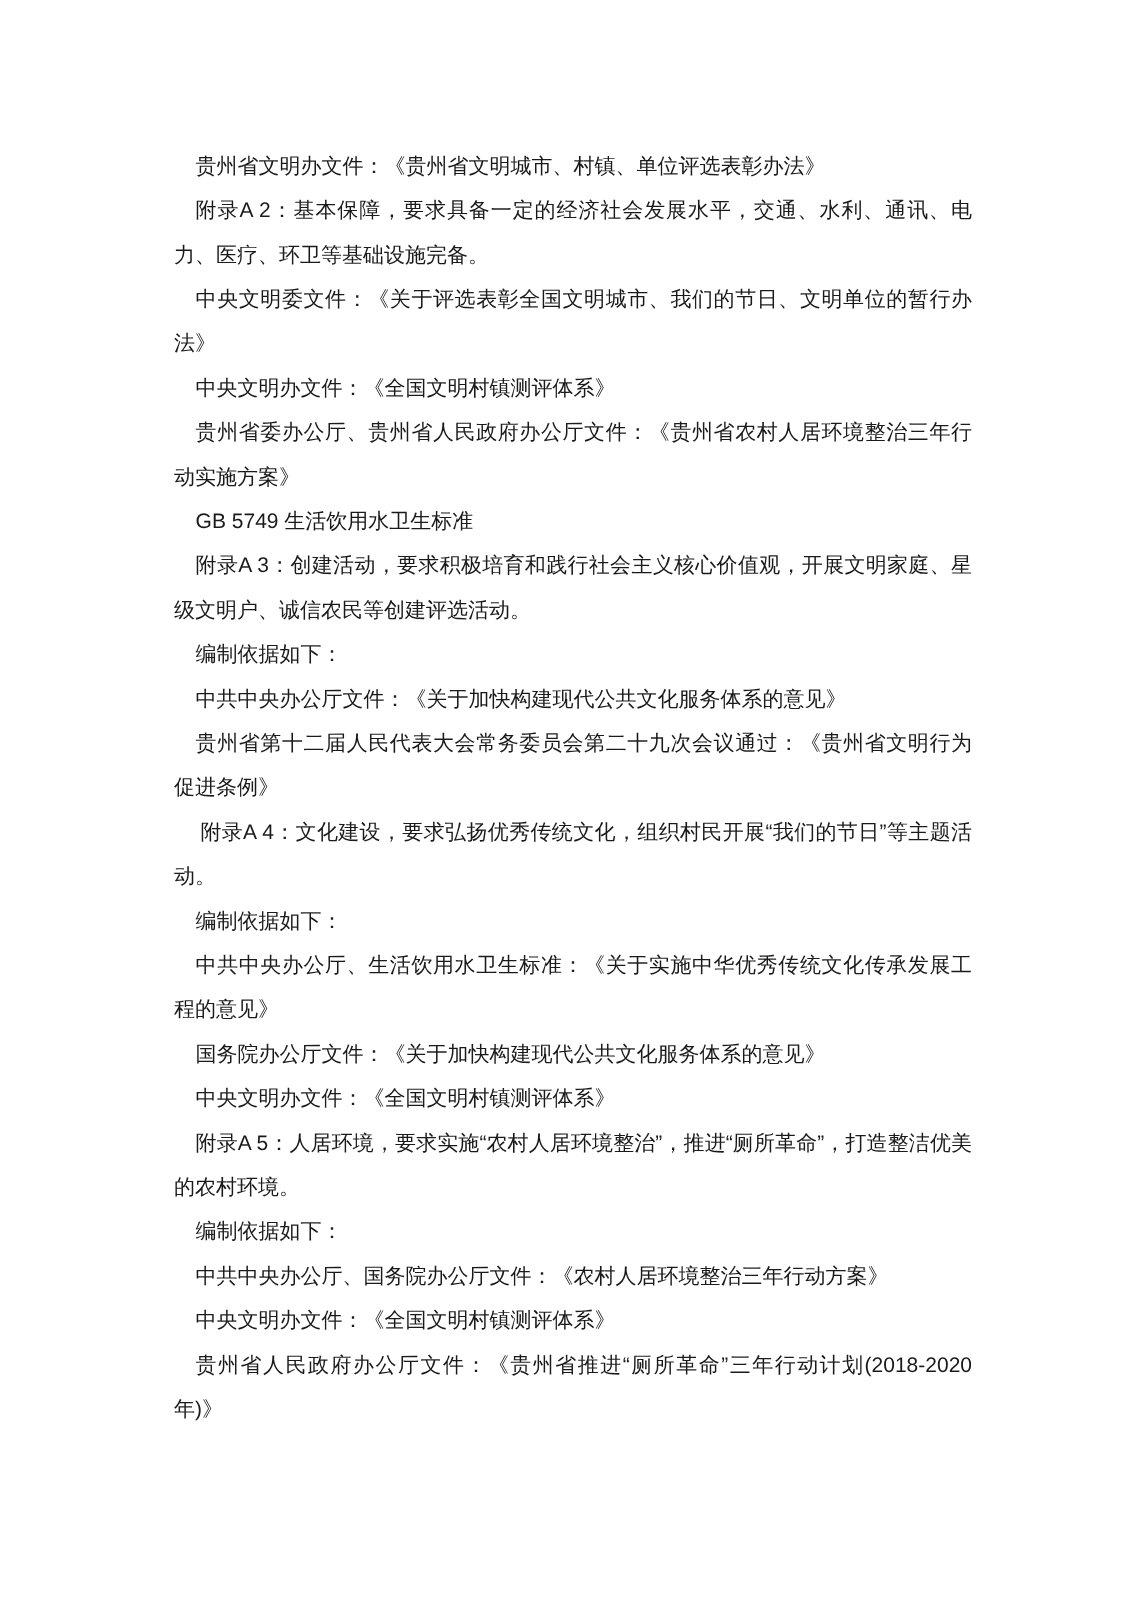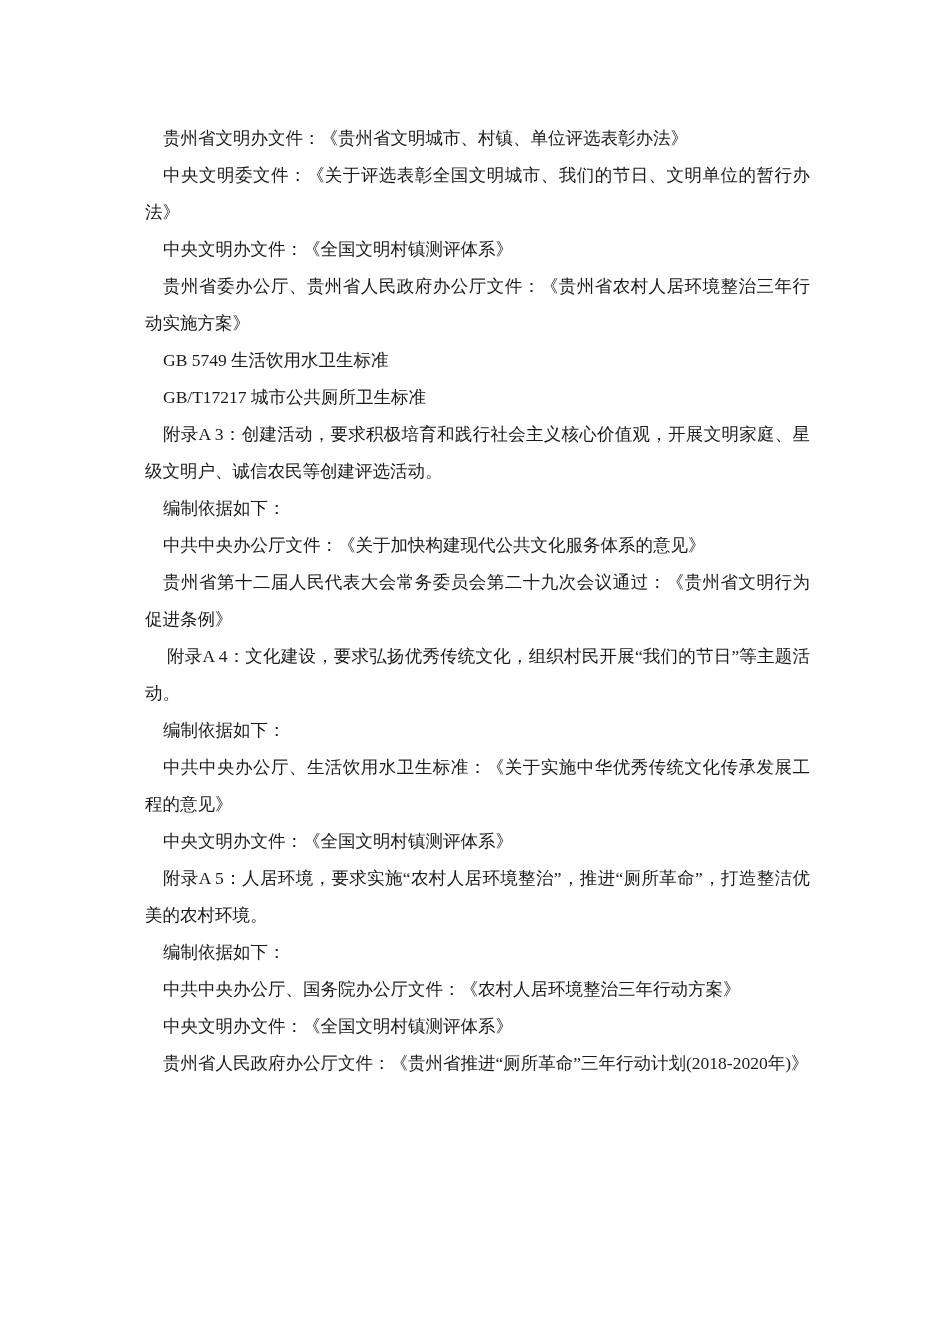--- a/index.html
+++ b/index.html
@@ -1,41 +1,42 @@
 <!DOCTYPE html>
 <html><head>
 <meta charset="utf-8">
 <style>
   html, body { margin: 0; padding: 0; background: #ffffff; }
   body { width: 950px; height: 1344px; position: relative; overflow: hidden; }
   .page {
     position: absolute; left: 145px; top: 120px; width: 665px;
-    font-family: Liberation Serif, serif;
+    font-family: Liberation Sans, sans-serif;
     font-size: 17.5px; color: #1a1a1a;
   }
   .para { margin: 0; line-height: 37px; text-align: justify; word-break: break-all; }
   .indent { text-indent: 18px; }
   .indent2 { text-indent: 22px; }
 </style>
 </head>
 <body>
 
 <div class="page">
   <p class="para indent">贵州省文明办文件：《贵州省文明城市、村镇、单位评选表彰办法》</p>
+  <p class="para indent">附录A 2：基本保障，要求具备一定的经济社会发展水平，交通、水利、通讯、电力、医疗、环卫等基础设施完备。</p>
   <p class="para indent">中央文明委文件：《关于评选表彰全国文明城市、我们的节日、文明单位的暂行办法》</p>
   <p class="para indent">中央文明办文件：《全国文明村镇测评体系》</p>
   <p class="para indent">贵州省委办公厅、贵州省人民政府办公厅文件：《贵州省农村人居环境整治三年行动实施方案》</p>
   <p class="para indent">GB 5749 生活饮用水卫生标准</p>
-  <p class="para indent">GB/T17217 城市公共厕所卫生标准</p>
   <p class="para indent">附录A 3：创建活动，要求积极培育和践行社会主义核心价值观，开展文明家庭、星级文明户、诚信农民等创建评选活动。</p>
   <p class="para indent">编制依据如下：</p>
   <p class="para indent">中共中央办公厅文件：《关于加快构建现代公共文化服务体系的意见》</p>
   <p class="para indent">贵州省第十二届人民代表大会常务委员会第二十九次会议通过：《贵州省文明行为促进条例》</p>
   <p class="para indent2">附录A 4：文化建设，要求弘扬优秀传统文化，组织村民开展“我们的节日”等主题活动。</p>
   <p class="para indent">编制依据如下：</p>
   <p class="para indent">中共中央办公厅、生活饮用水卫生标准：《关于实施中华优秀传统文化传承发展工程的意见》</p>
+  <p class="para indent">国务院办公厅文件：《关于加快构建现代公共文化服务体系的意见》</p>
   <p class="para indent">中央文明办文件：《全国文明村镇测评体系》</p>
   <p class="para indent">附录A 5：人居环境，要求实施“农村人居环境整治”，推进“厕所革命”，打造整洁优美的农村环境。</p>
   <p class="para indent">编制依据如下：</p>
   <p class="para indent">中共中央办公厅、国务院办公厅文件：《农村人居环境整治三年行动方案》</p>
   <p class="para indent">中央文明办文件：《全国文明村镇测评体系》</p>
   <p class="para indent">贵州省人民政府办公厅文件：《贵州省推进“厕所革命”三年行动计划(2018-2020年)》</p>
 </div>
 
 </body></html>

